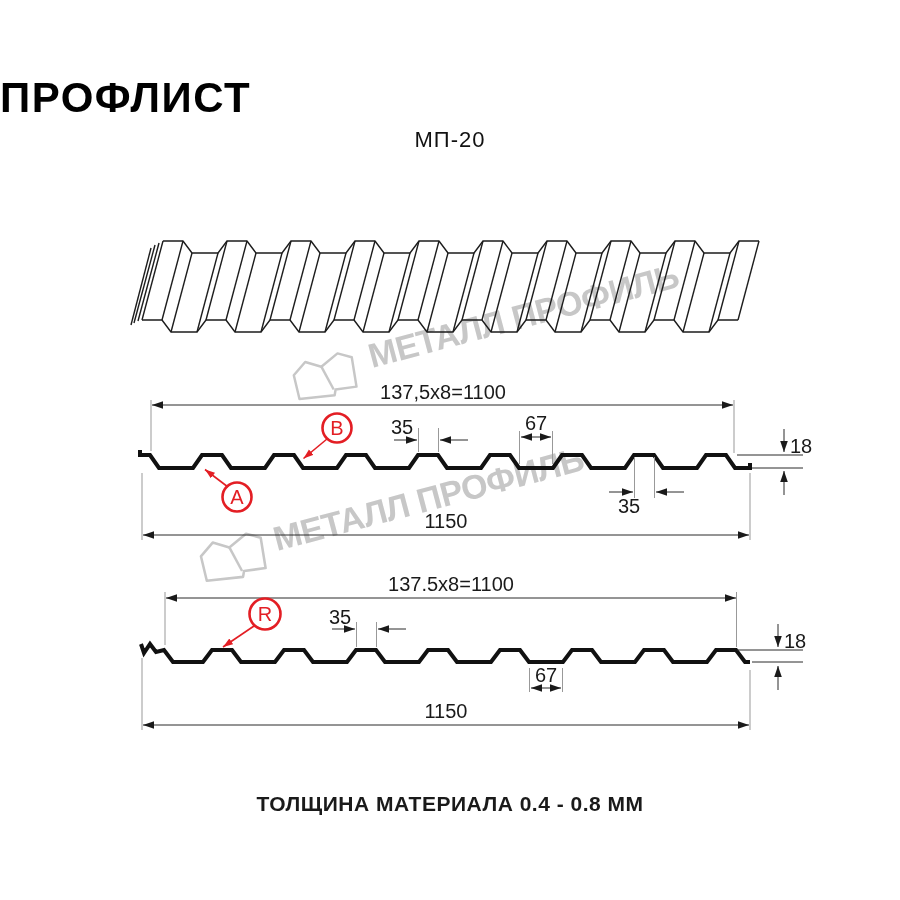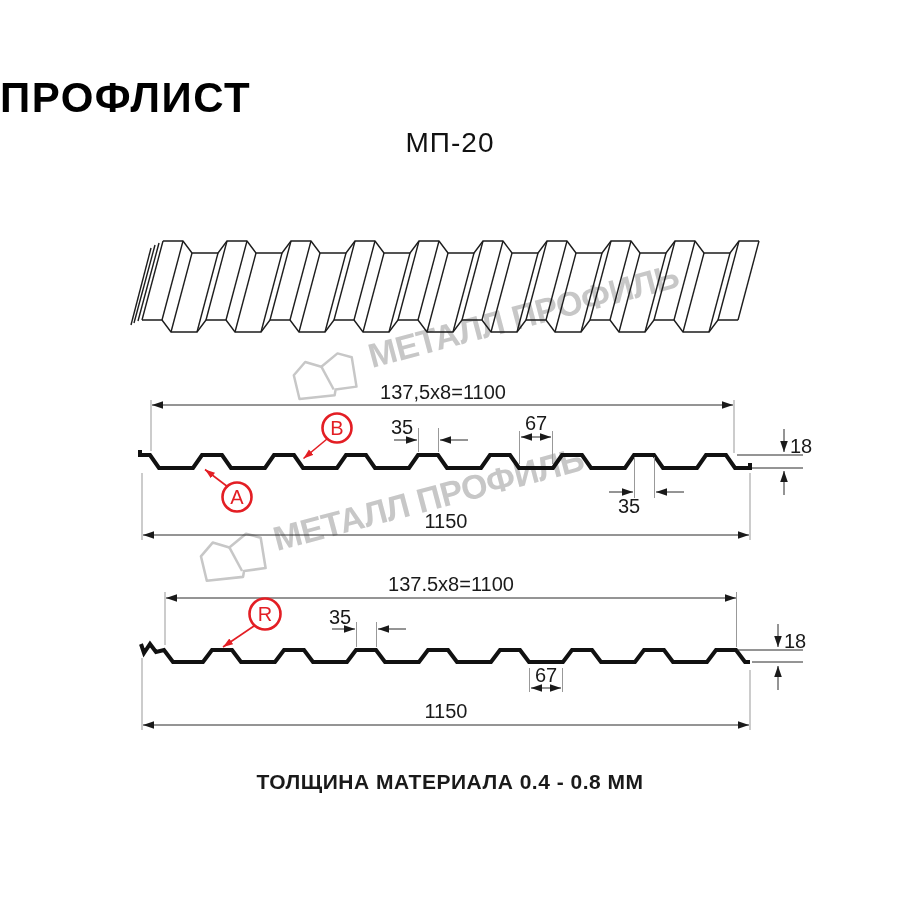--- a/index.html
+++ b/index.html
@@ -1,22 +1,22 @@
 <!DOCTYPE html>
 <html><head>
 <meta charset="utf-8">
 <style>
   html,body{margin:0;padding:0;background:#fff;}
   .page{position:relative;width:900px;height:900px;background:#fff;overflow:hidden;
         font-family:"Liberation Sans",sans-serif;}
   .title{position:absolute;top:74px;left:0;width:900px;text-align:left;
          font-size:42px;font-weight:bold;letter-spacing:1.5px;color:#000;}
   .subtitle{position:absolute;top:127px;left:0;width:900px;text-align:center;
-            font-size:28px;font-weight:500;letter-spacing:1px;color:#111;}
-  .footer{position:absolute;top:770px;left:0;width:900px;text-align:center;
+            font-size:22px;font-weight:500;letter-spacing:1px;color:#111;}
+  .footer{position:absolute;top:792px;left:0;width:900px;text-align:center;
           font-size:21px;font-weight:600;letter-spacing:.5px;color:#1a1a1a;}
   svg{position:absolute;top:0;left:0;}
   .profile{stroke:#111;stroke-width:4;fill:none;stroke-linejoin:miter;}
   .thin{stroke:#2a2a2a;stroke-width:1;fill:none;}
   .ext{stroke:#999;stroke-width:1;fill:none;}
   .w3d{stroke:#1d1d1d;stroke-width:1.4;fill:none;stroke-linejoin:round;}
   .dimtxt{font-family:"Liberation Sans",sans-serif;font-size:20px;fill:#1a1a1a;}
   .redln{stroke:#e31e24;stroke-width:1.6;fill:none;}
   .redcirc{stroke:#e31e24;stroke-width:2.6;fill:none;}
   .redtxt{font-family:"Liberation Sans",sans-serif;font-size:20px;fill:#e31e24;}

